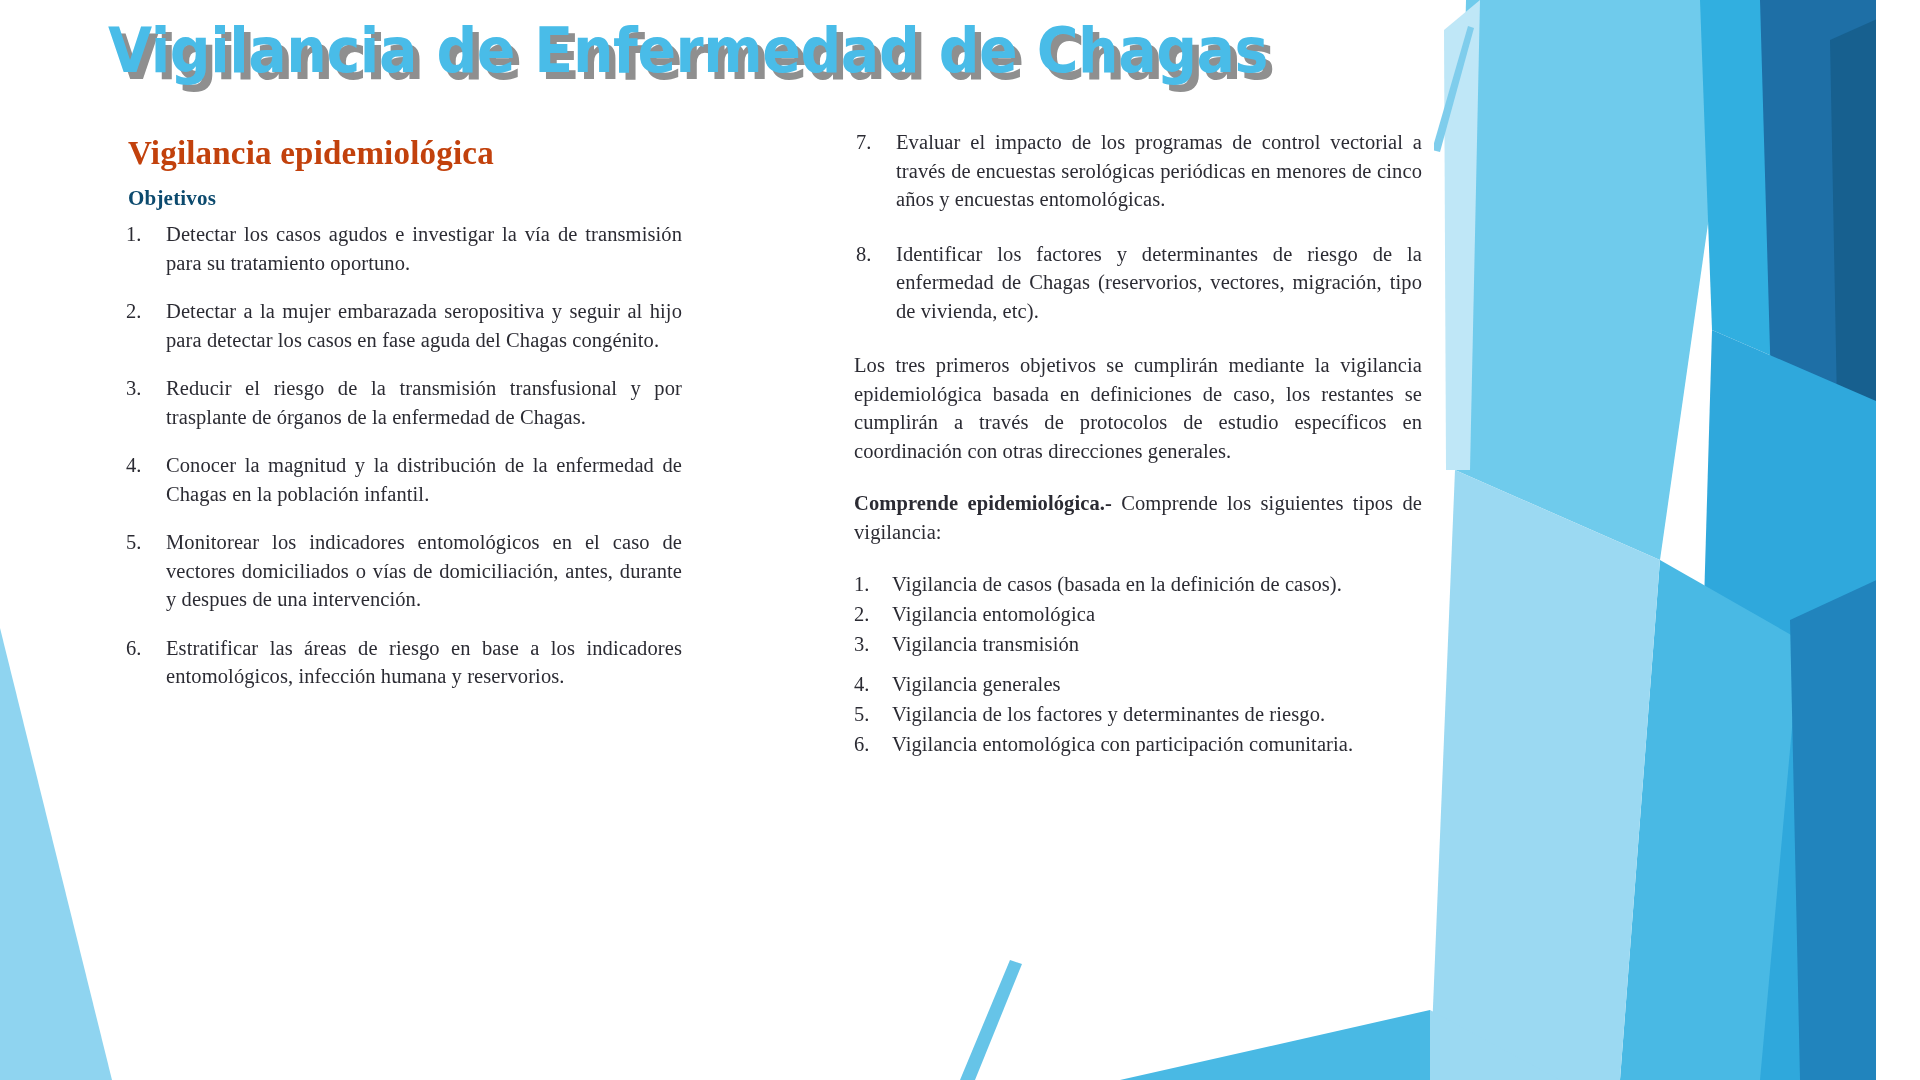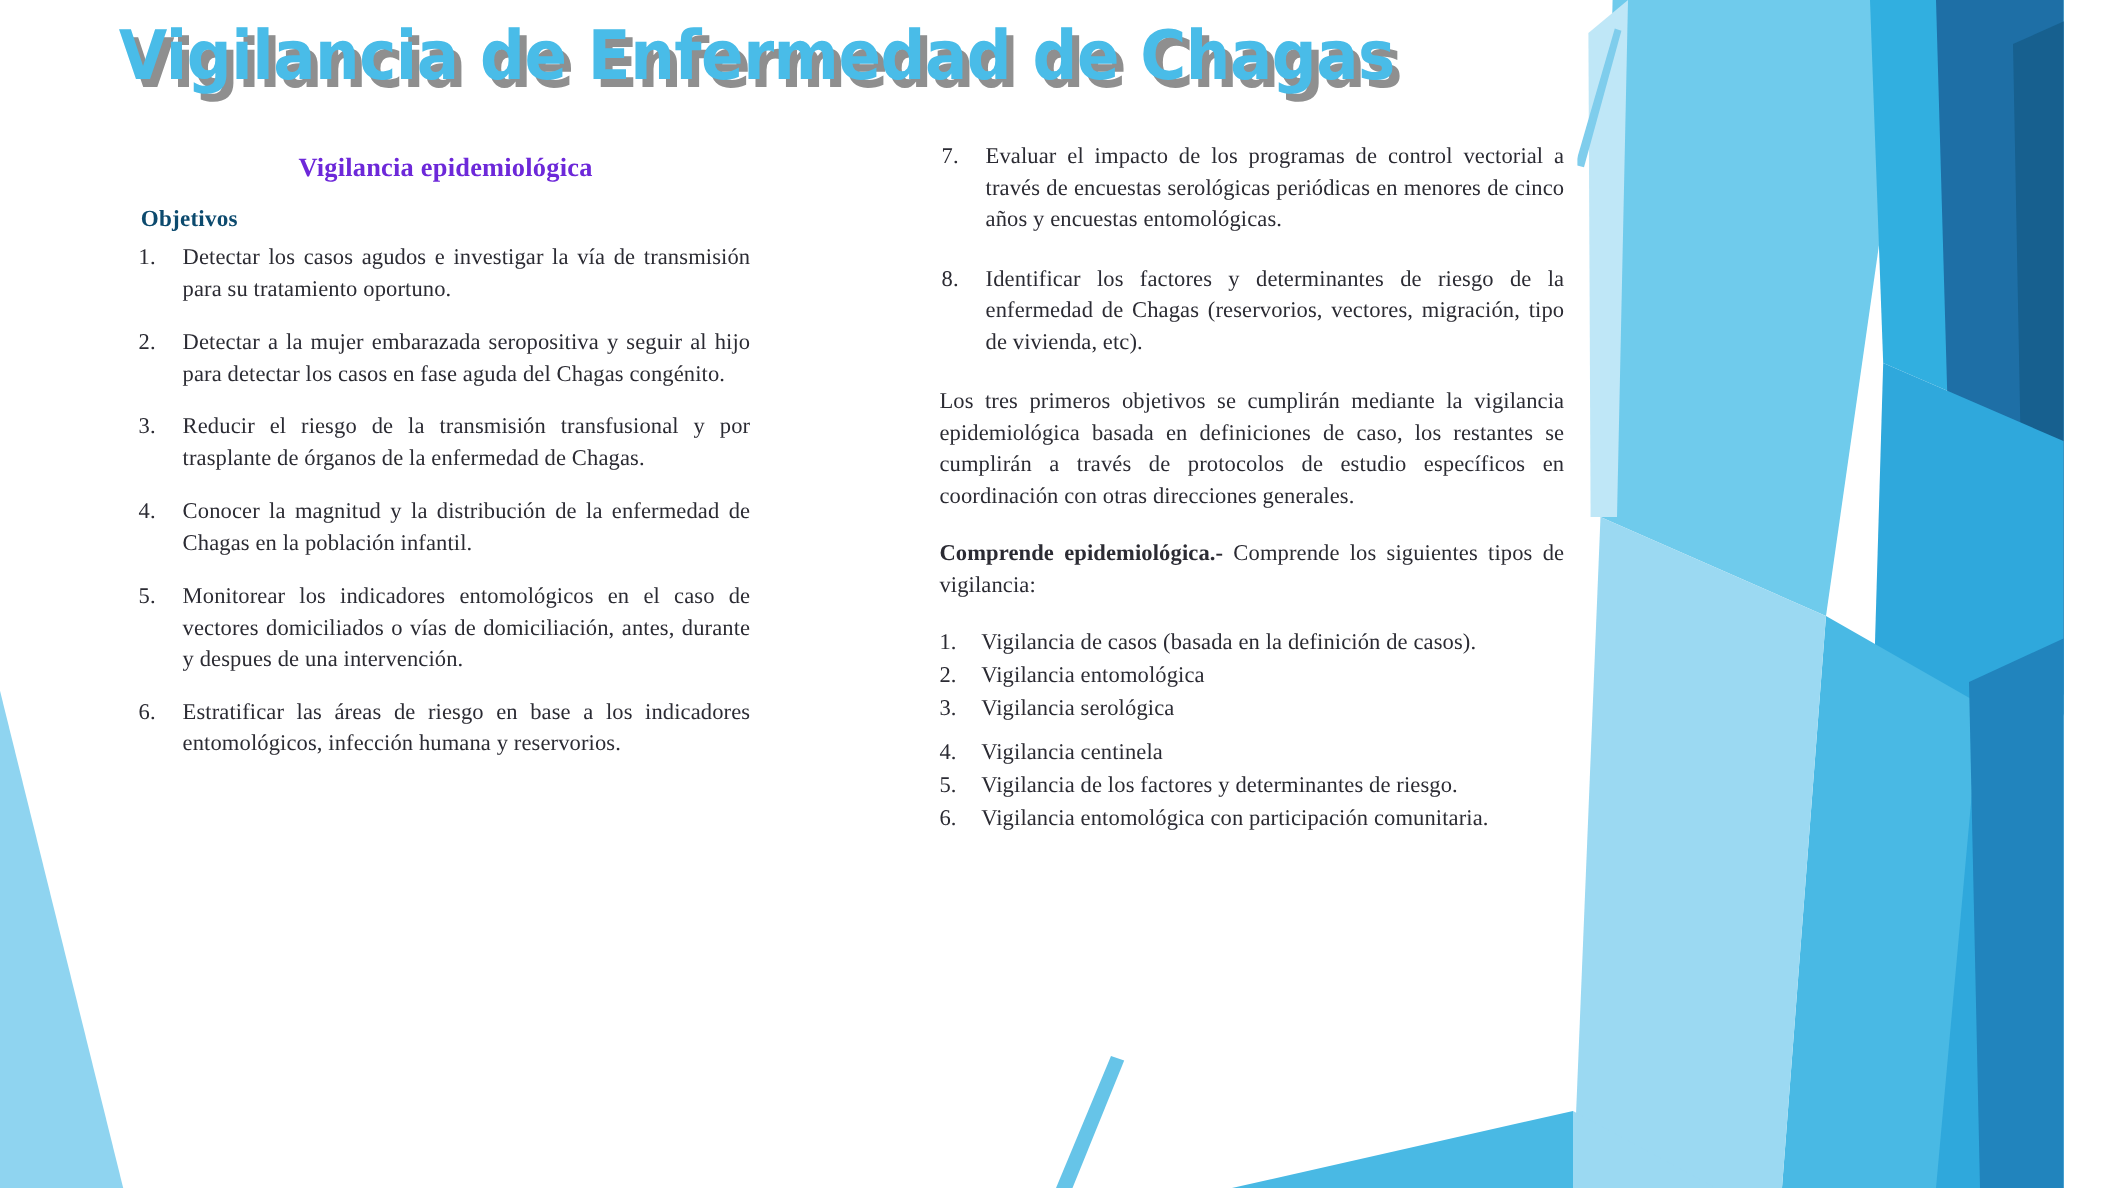--- a/index.html
+++ b/index.html
@@ -65,26 +65,25 @@
     top: 0;
     color: #2b2b33;
   }
 
   #left-col  { left: 0px;   width: 562px; }
   #right-col { left: 718px; width: 572px; background:#ffffff; padding: 10px 12px 20px 12px; top:-4px; }
 
   #section-heading {
     font-family: "Liberation Serif", serif;
     font-weight: bold;
-    font-size: 24px;
+    font-size: 33px;
     line-height: 38px;
-    color: #6d28d9;
+    color: #c2410c;
     letter-spacing: 0.2px;
     margin: 12px 0 14px 8px;
-    text-align: center;
   }
 
   #objectives-label {
     font-family: "Liberation Serif", serif;
     font-weight: bold;
     font-size: 21px;
     line-height: 24px;
     color: #0c4a6e;
     margin: 0 0 10px 8px;
     letter-spacing: 0.2px;
@@ -236,25 +235,25 @@
         <li>
           <span class="num">1.</span>
           <span class="txt">Vigilancia de casos (basada en la definición de casos).</span>
         </li>
         <li>
           <span class="num">2.</span>
           <span class="txt">Vigilancia entomológica</span>
         </li>
         <li>
           <span class="num">3.</span>
-          <span class="txt">Vigilancia serológica</span>
+          <span class="txt">Vigilancia transmisión</span>
         </li>
         <li class="gap-before">
           <span class="num">4.</span>
-          <span class="txt">Vigilancia centinela</span>
+          <span class="txt">Vigilancia generales</span>
         </li>
         <li>
           <span class="num">5.</span>
           <span class="txt">Vigilancia de los factores y determinantes de riesgo.</span>
         </li>
         <li>
           <span class="num">6.</span>
           <span class="txt">Vigilancia entomológica con participación comunitaria.</span>
         </li>
       </ol>

